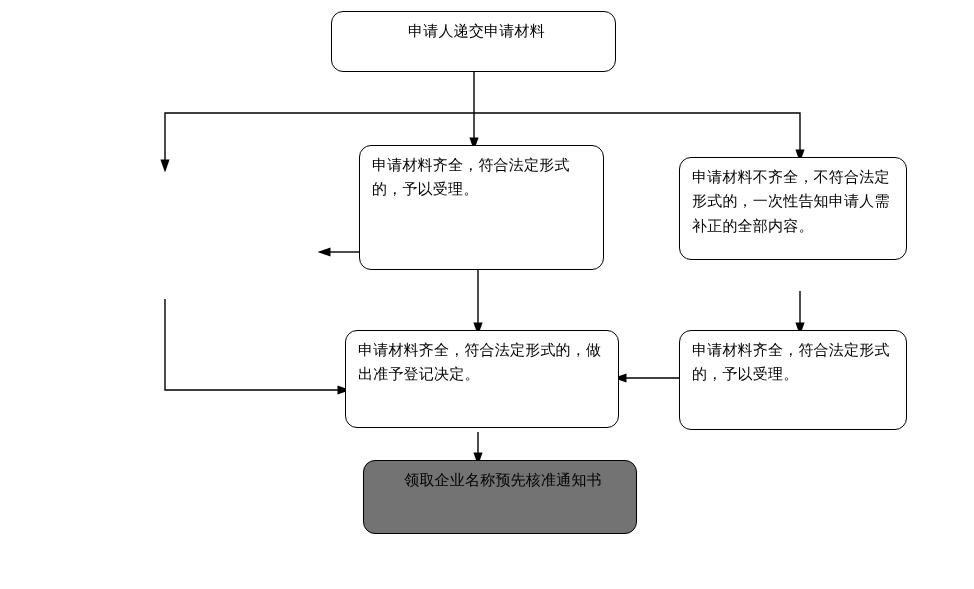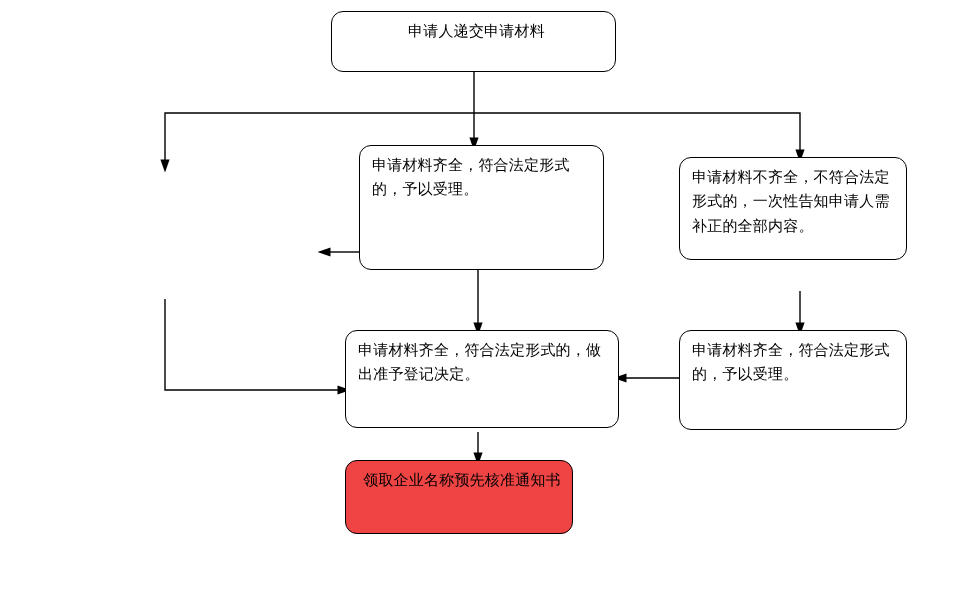--- a/index.html
+++ b/index.html
@@ -89,17 +89,17 @@
   </div>
 
   <div class="node" id="n-approve" style="left: 345px; top: 330px; width: 274px; height: 98px; background: rgb(255, 255, 255); border-color: rgb(0, 0, 0);">
     <span class="txt">申请材料齐全，符合法定形式的，做出准予登记决定。</span>
   </div>
 
   <div class="node" id="n-accept-bottom" style="left: 679px; top: 330px; width: 228px; height: 100px; background: rgb(255, 255, 255); border-color: rgb(0, 0, 0);">
     <span class="txt">申请材料齐全，符合法定形式的，予以受理。</span>
   </div>
 
-  <div class="node centered" id="n-receive" style="left: 345px; top: 460px; width: 228px; height: 74px; background: #ef4444; border-color: rgb(0, 0, 0);">
+  <div class="node centered" id="n-receive" style="left: 363px; top: 460px; width: 274px; height: 74px; background: #737373; border-color: rgb(0, 0, 0);">
     <span class="txt">领取企业名称预先核准通知书</span>
   </div>
 
 </div>
 
 </body></html>

